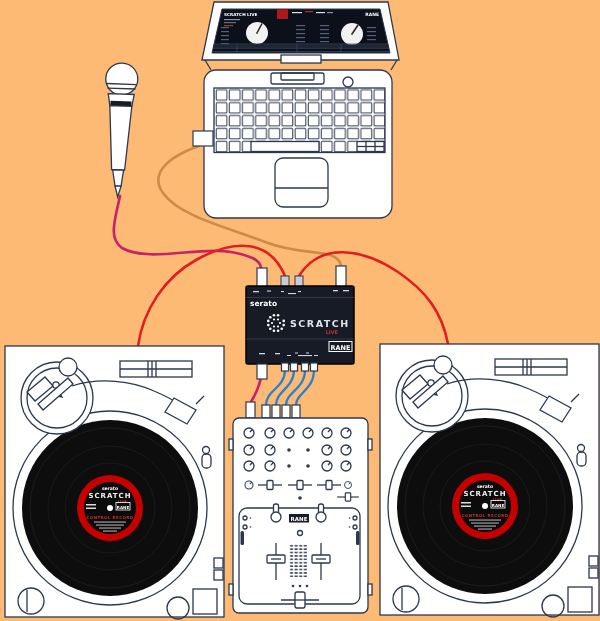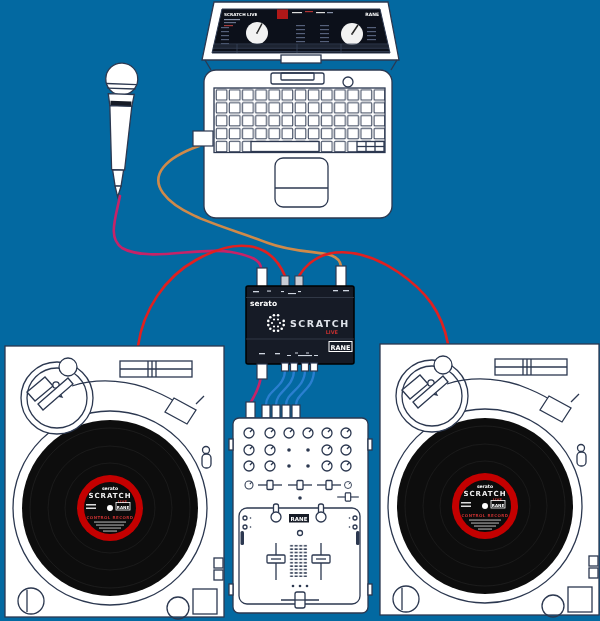--- a/index.html
+++ b/index.html
@@ -1,21 +1,21 @@
 <!DOCTYPE html>
 <html style="--outline: #2c3850; --box-fill: #161b26; --screen-fill: #0c101a; --usb-cable: #cf8a4a; --mic-cable: #c62368; --rca-cable: #e02020; --output-cable: #2a7fd0; --label-ring: #c40000; --accent-red: #c03030;"><head>
 <meta charset="utf-8">
 <style>
   :root{
     --outline:#2c3850; --box-fill:#161b26; --screen-fill:#0c101a;
     --usb-cable:#cf8a4a; --mic-cable:#c62368; --rca-cable:#e02020;
     --output-cable:#2a7fd0; --label-ring:#c40000; --accent-red:#c03030;
   }
   html,body{margin:0;padding:0;background:#fff;}
-  .stage{position:relative;width:600px;height:621px;background:#0369a1;overflow:hidden;}
+  .stage{position:relative;width:600px;height:621px;background:#fdba74;overflow:hidden;}
   svg{position:absolute;left:0;top:0;}
   svg text{font-family:"DejaVu Sans",sans-serif;}
   .ln{fill:none;stroke:var(--outline);stroke-width:1.3;}
   .sh{fill:#fff;stroke:var(--outline);stroke-width:1.3;}
   .shd{fill:var(--outline);}
   .cable{fill:none;stroke-width:2.6;stroke-linecap:round;}
   .c-usb{stroke:var(--usb-cable);}
   .c-mic{stroke:var(--mic-cable);}
   .c-rca{stroke:var(--rca-cable);}
   .c-out{stroke:var(--output-cable);stroke-width:2.3;}

